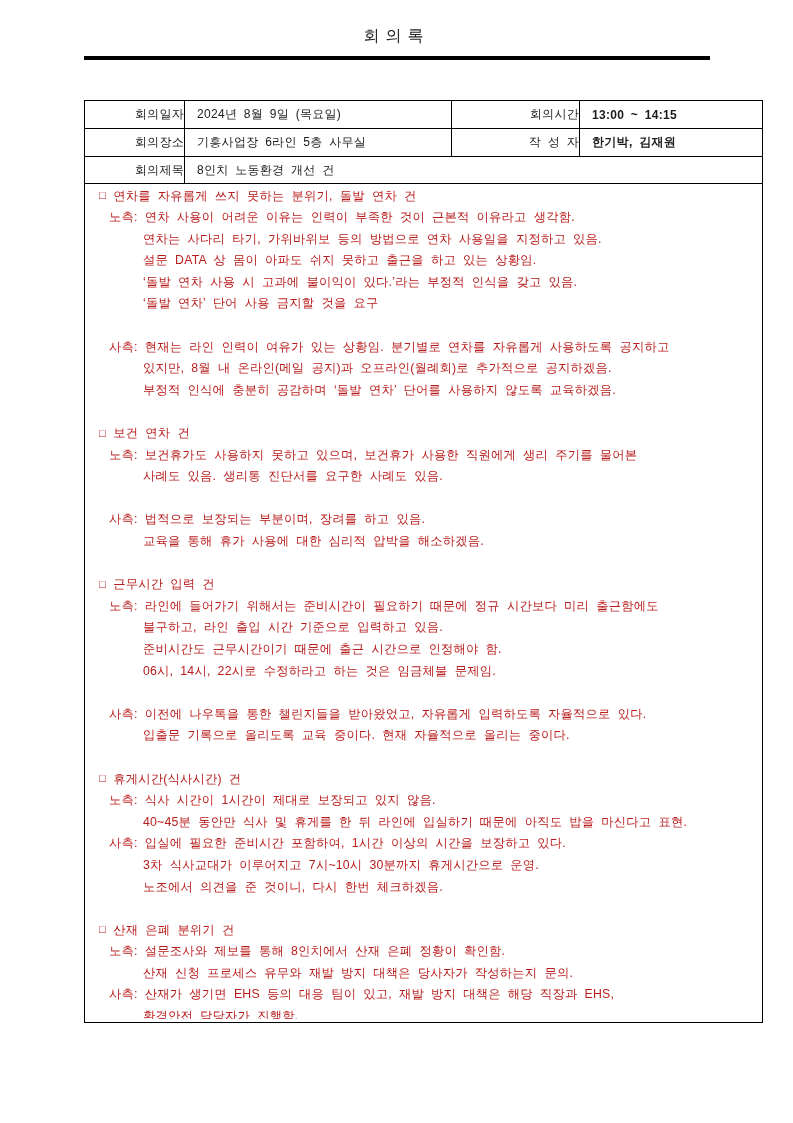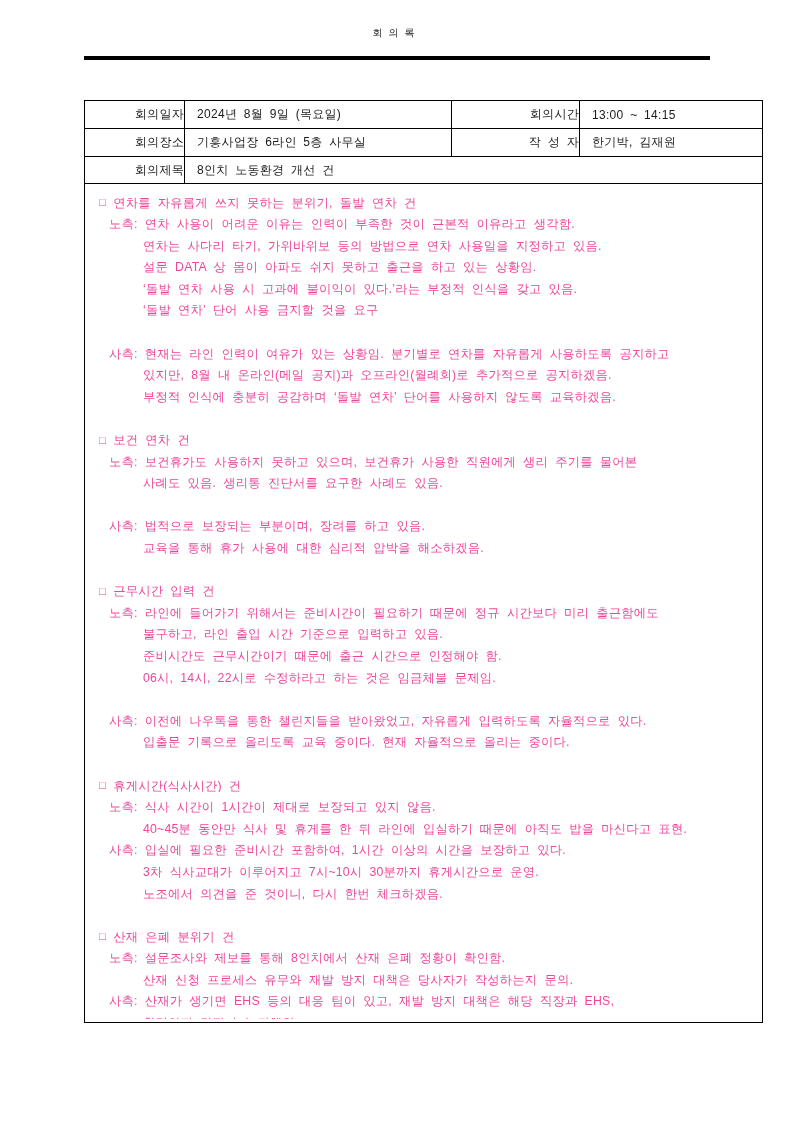--- a/index.html
+++ b/index.html
@@ -9,21 +9,21 @@
     background:#ffffff;
     margin:0 auto;
     font-family:"Liberation Sans","DejaVu Sans",sans-serif;
     color:#1a1a1a;
     overflow:hidden;
   }
   .doc-title{
     position:absolute;top:26px;left:0;width:100%;
     text-align:center;
     font-family:"Liberation Serif","DejaVu Serif",serif;
-    font-size:10px;letter-spacing:6px;color:#222;
+    font-size:16px;letter-spacing:6px;color:#222;
   }
   .title-rule{
     position:absolute;top:56px;left:84px;width:626px;height:4px;
     background:#000;
   }
   table.meta{
     position:absolute;top:100px;left:84px;width:626px;
     border-collapse:collapse;table-layout:fixed;
     font-size:12px;
   }
@@ -32,40 +32,40 @@
     padding:0 0 0 12px;
     vertical-align:middle;
     letter-spacing:0.3px;
     word-spacing:3px;
     white-space:nowrap;
     overflow:hidden;
   }
   td.lbl{width:87px;text-align:right;padding:0;}
   td.val1{width:254px;}
   td.lbl2{width:115px;text-align:right;padding:0;}
-  td.val2{width:170px;}
+  td.val2{width:170px;font-weight:bold;}
   td.dot-r{border-right:1px dotted #444;}
   td.dot-l{border-left:1px dotted #444;}
   tr.r1 td,tr.r2 td{height:27px;}
   tr.r3 td{height:26px;}
   tr.r4 td{height:23px;padding-left:6px;font-size:12.5px;}
   tr.r4 .sq{font-size:12px;margin-right:7px;}
   td.body-cell{
     height:838px;
     vertical-align:top;
     padding:7px 4px 0 4px;
     overflow:hidden;
   }
   .lines{height:831px;overflow:hidden;}
   .ln{
-    height:21.6px;line-height:31px;
+    height:21.6px;line-height:16px;
     font-size:12.3px;
     letter-spacing:0.2px;word-spacing:3.5px;
     white-space:nowrap;overflow:hidden;
-    color:#ec4899;
+    color:#b91c1c;
   }
   .ln.heading{padding-left:2px;}
   .ln.heading .mk{margin-right:7px;font-size:11.5px;position:relative;top:-0.5px;}
   .ln.speaker{padding-left:12px;}
   .ln.cont{padding-left:46px;}
   .ln.blank{height:21.6px;}
 </style>
 </head>
 <body>
 

